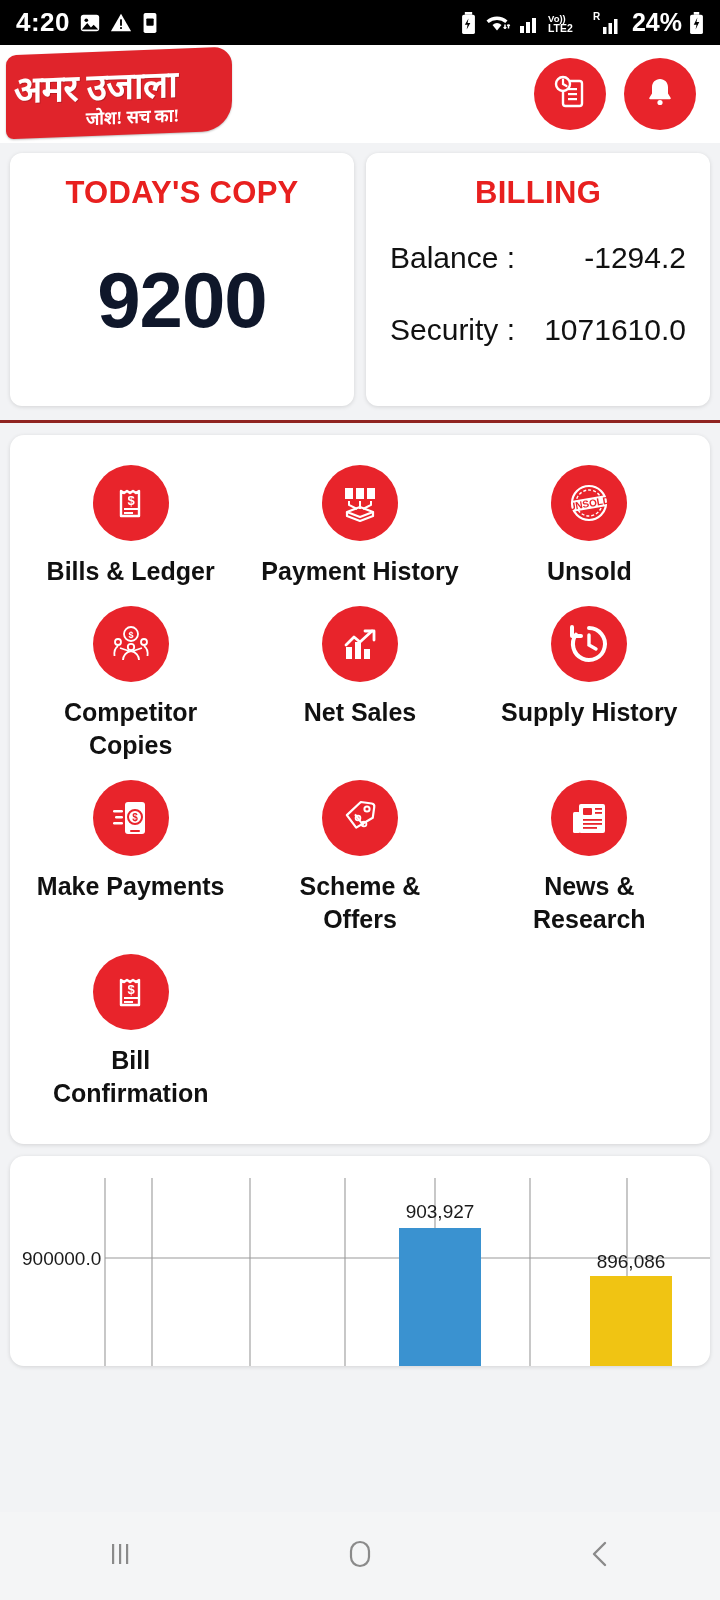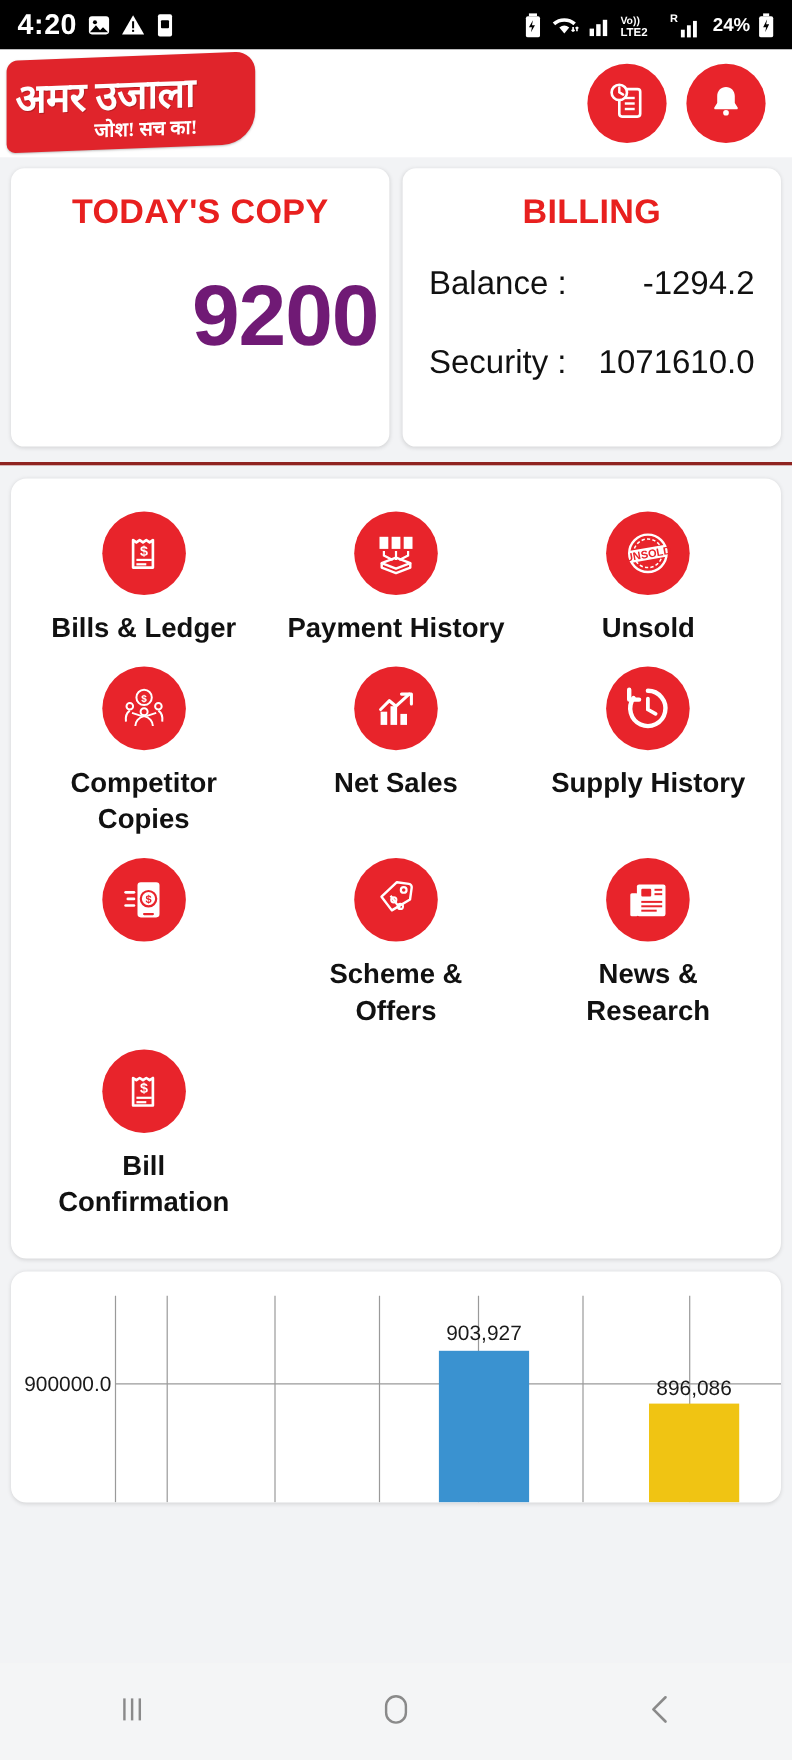--- a/index.html
+++ b/index.html
@@ -14,21 +14,21 @@
   
   .statusbar{
     height:45px; background:#000; color:#fff;
     display:flex; align-items:center; justify-content:space-between;
     padding:12px 16px;
   }
   .sb-left{ display:flex; align-items:center; gap:9px; }
   .sb-right{ display:flex; align-items:center; gap:7px; }
   .sb-time{ font-size:26px; font-weight:bold; letter-spacing:.5px; }
   .sb-ic{ display:inline-flex; align-items:center;text-align:right; }
-  .sb-pct{ font-size:17px; font-weight:bold; margin-left:2px; }
+  .sb-pct{ font-size:25px; font-weight:bold; margin-left:2px; }
 
   
   .appbar{
     height:98px; background:#fff; position:relative;
     display:flex; align-items:center; justify-content:space-between;
     padding:0 24px 0 0;
   }
   .logo-wrap{ position:relative; width:240px; height:98px; }
   .logo-shape{
     position:absolute; left:6px; top:6px; width:226px; height:84px;
@@ -65,23 +65,22 @@
   }
   .card{
     background:#fff; border-radius:12px;
     box-shadow:0 1px 4px rgba(0,0,0,.13);
   }
   .stat-card{ flex:1; height:253px; padding:22px 10px; text-align:center; }
   .stat-title{
     color:#e8201f; font-size:31px; font-weight:bold; letter-spacing:.3px;
   }
   .todays-value{
-    font-size:78px; font-weight:bold; color:#701a75; margin-top:31px;
+    font-size:78px; font-weight:bold; color:#0f172a; margin-top:44px;
     letter-spacing:-1px;
-    text-align:right;
   }
   .bill-rows{ margin-top:30px; padding:0 14px; }
   .bill-row{
     display:flex; justify-content:space-between; align-items:flex-end;
     font-size:30px; color:#111; margin-bottom:38px; white-space:nowrap;
   }
   .bill-row .lbl{ font-weight:normal; }
   .bill-row .val{ font-weight:normal; }
 
   .divider{
@@ -337,20 +336,21 @@
         <svg width="46" height="46" viewBox="0 0 46 46">
           <rect x="17" y="7" width="20" height="32" rx="3" fill="#fff"></rect>
           <circle cx="27" cy="22" r="7" fill="none" stroke="#e8242b" stroke-width="2"></circle>
           <text x="27" y="26" text-anchor="middle" font-family="Liberation Sans, sans-serif" font-size="10" font-weight="bold" fill="#e8242b">$</text>
           <rect x="22" y="35" width="10" height="2" rx="1" fill="#e8242b"></rect>
           <rect x="5" y="15" width="10" height="2.4" rx="1.2" fill="#fff"></rect>
           <rect x="7" y="21" width="8" height="2.4" rx="1.2" fill="#fff"></rect>
           <rect x="5" y="27" width="10" height="2.4" rx="1.2" fill="#fff"></rect>
         </svg>
       </div>
+      <div class="tile-lbl">Make Payments</div>
     </div>
 
     <div class="tile">
       <div class="tile-ic">
         <svg width="46" height="46" viewBox="0 0 46 46">
           <path d="M22 7h11a3 3 0 013 3v11L21 33 10 22z" fill="none" stroke="#fff" stroke-width="2.2" stroke-linejoin="round" transform="rotate(8 23 20)"></path>
           <circle cx="30" cy="14" r="2.6" fill="none" stroke="#fff" stroke-width="2"></circle>
           <path d="M18 20l10 10" stroke="#fff" stroke-width="2" transform="rotate(8 23 20)"></path>
           <circle cx="21" cy="23" r="2.4" fill="none" stroke="#fff" stroke-width="1.8"></circle>
           <circle cx="27" cy="29" r="2.4" fill="none" stroke="#fff" stroke-width="1.8"></circle>

